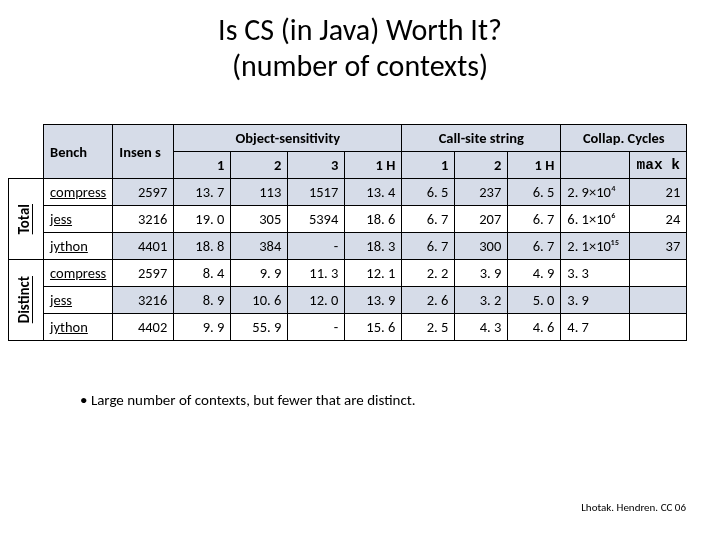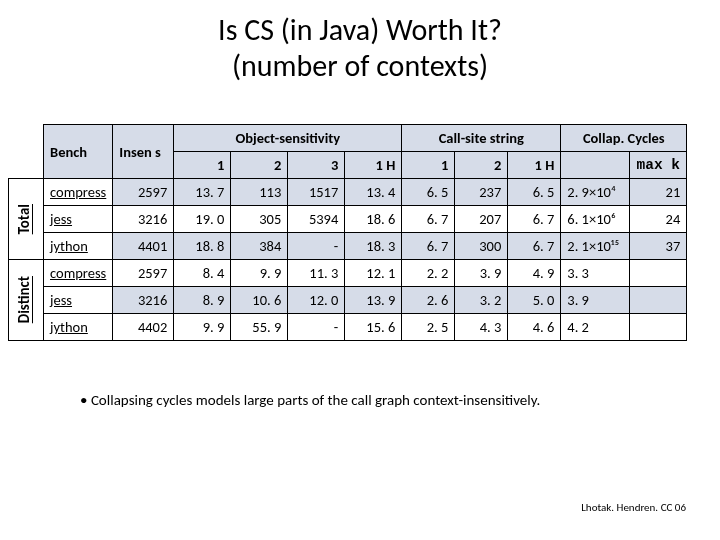--- a/index.html
+++ b/index.html
@@ -192,24 +192,24 @@
   <tr class="row-plain">
     <td class="bench">jython</td>
     <td class="num">4402</td>
     <td class="num">9. 9</td>
     <td class="num">55. 9</td>
     <td class="num">-</td>
     <td class="num">15. 6</td>
     <td class="num">2. 5</td>
     <td class="num">4. 3</td>
     <td class="num">4. 6</td>
-    <td>4. 2</td>
+    <td>4. 7</td>
     <td class="num"></td>
   </tr>
 </tbody>
     </table>
 </div>
 
 <div class="bullets">
-  <div class="b">Collapsing cycles models large parts of the call graph context-insensitively.</div>
+  <div class="b">Large number of contexts, but fewer that are distinct.</div>
 </div>
 
 <div class="footer">Lhotak. Hendren. CC 06</div>
 
 </body></html>

